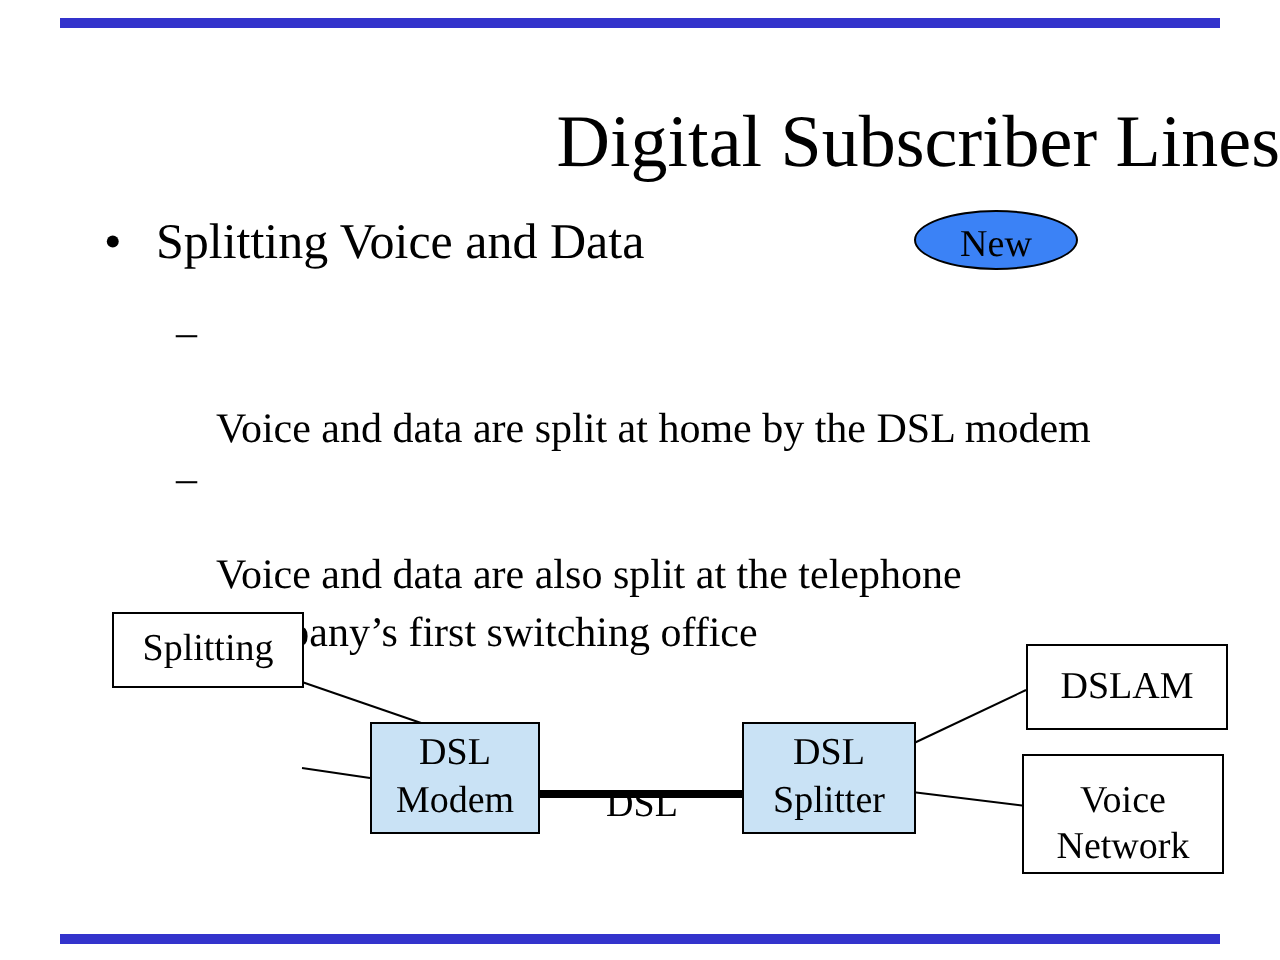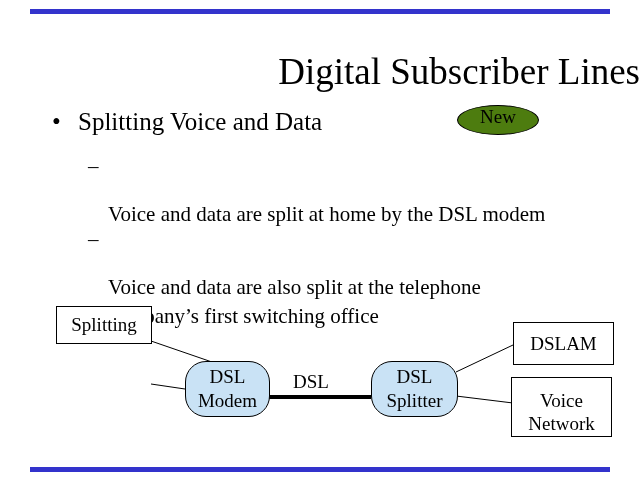--- a/index.html
+++ b/index.html
@@ -59,25 +59,25 @@
   .sub-bullet .text { width: 450px; margin-top: 48px; }
   .sub-bullet.first { top: 152px; }
   .sub-bullet.second { top: 225px; }
 
   .badge {
     position: absolute;
     left: 457px;
     top: 105px;
     width: 80px;
     height: 28px;
-    background: #4d7c0f;
+    background: #3b82f6;
     border: 1px solid #000000;
     border-radius: 50%;
     display: flex;
-    align-items: flex-start;
+    align-items: flex-end;
     justify-content: center;
     font-size: 19px;
   }
 
   .connectors {
     position: absolute;
     left: 0;
     top: 0;
   }
 
@@ -85,34 +85,34 @@
     position: absolute;
     border: 1px solid #000000;
     background: #ffffff;
     display: flex;
     align-items: center;
     justify-content: center;
     text-align: center;
     font-size: 19px;
     line-height: 1.25;
   }
-  .node.blue { background: #c9e2f5; border-radius: 21px; }
+  .node.blue { background: #c9e2f5; }
   .node.computer      { left: 56px;  top: 306px; width: 94px; height: 36px; }
   .node.phone         { left: 56px;  top: 367px; width: 94px; height: 35px; }
   .node.dsl-modem     { left: 185px; top: 361px; width: 83px; height: 54px; }
   .node.dsl-splitter  { left: 371px; top: 361px; width: 85px; height: 54px; }
   .node.dslam         { left: 513px; top: 322px; width: 99px; height: 41px; }
   .node.voice-network { left: 511px; top: 377px; width: 99px; height: 58px; align-items: flex-end; }
 
   .link-label {
     position: absolute;
     left: 293px;
-    top: 371px;
+    top: 392px;
     width: 56px;
-    text-align: left;
+    text-align: center;
     font-size: 19px;
   }
 </style>
 </head>
 <body>
 
 <div class="slide">
 
   <div class="bar top"></div>
   <div class="bar bottom"></div>

